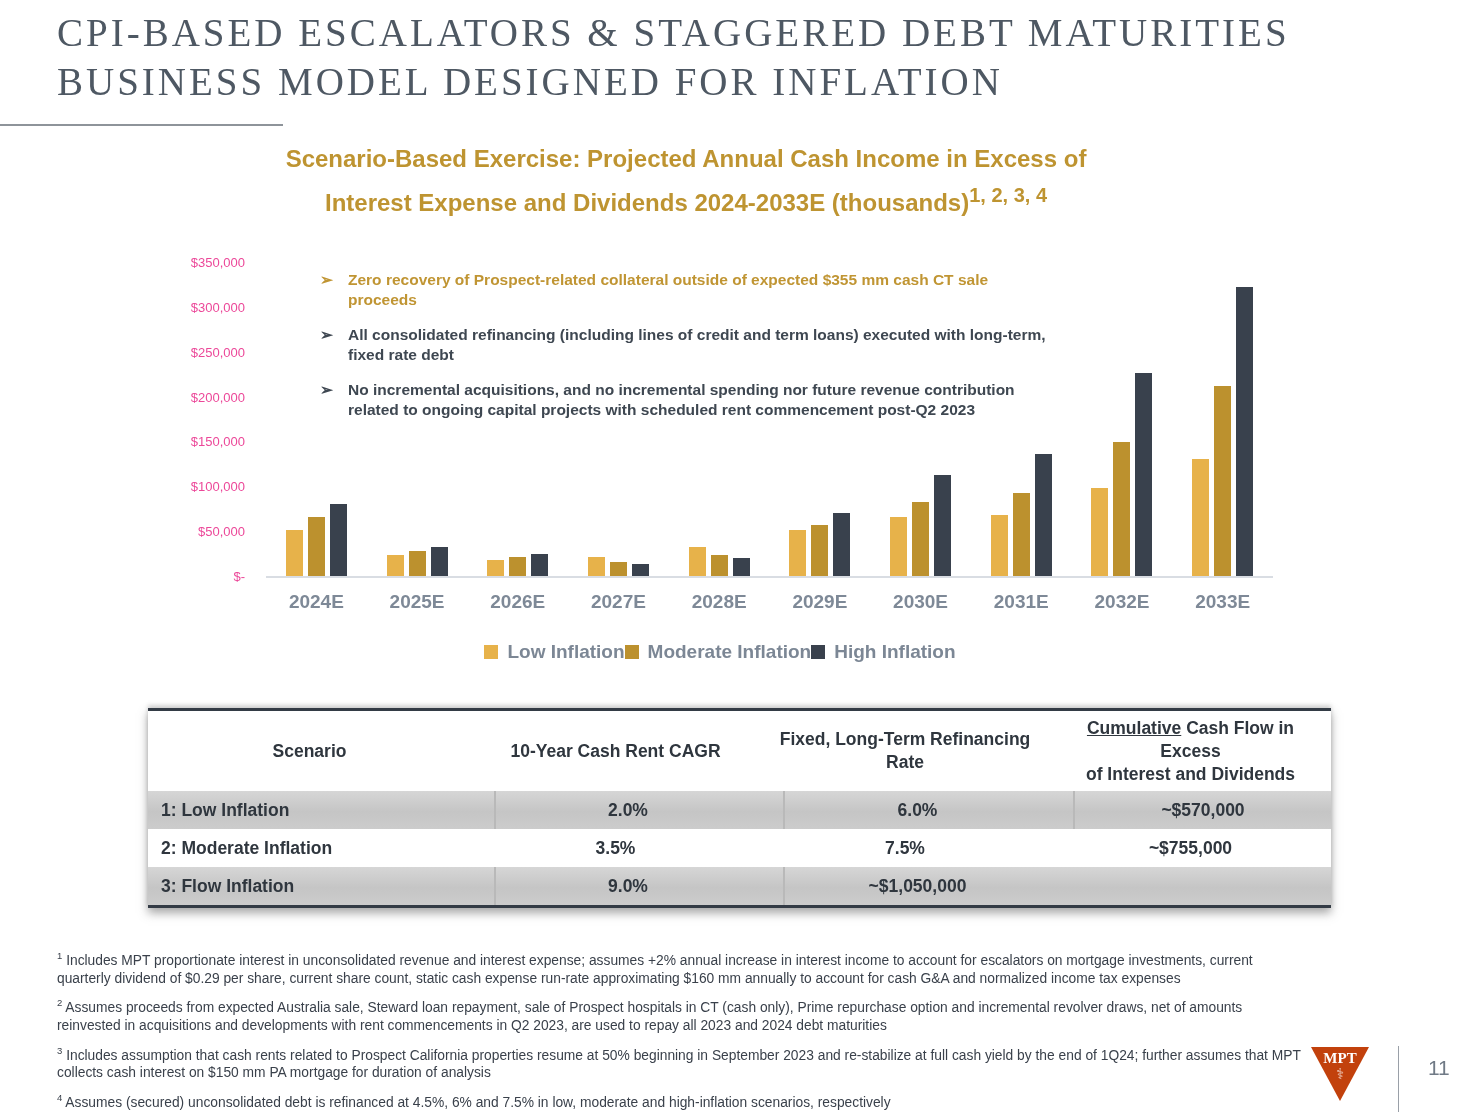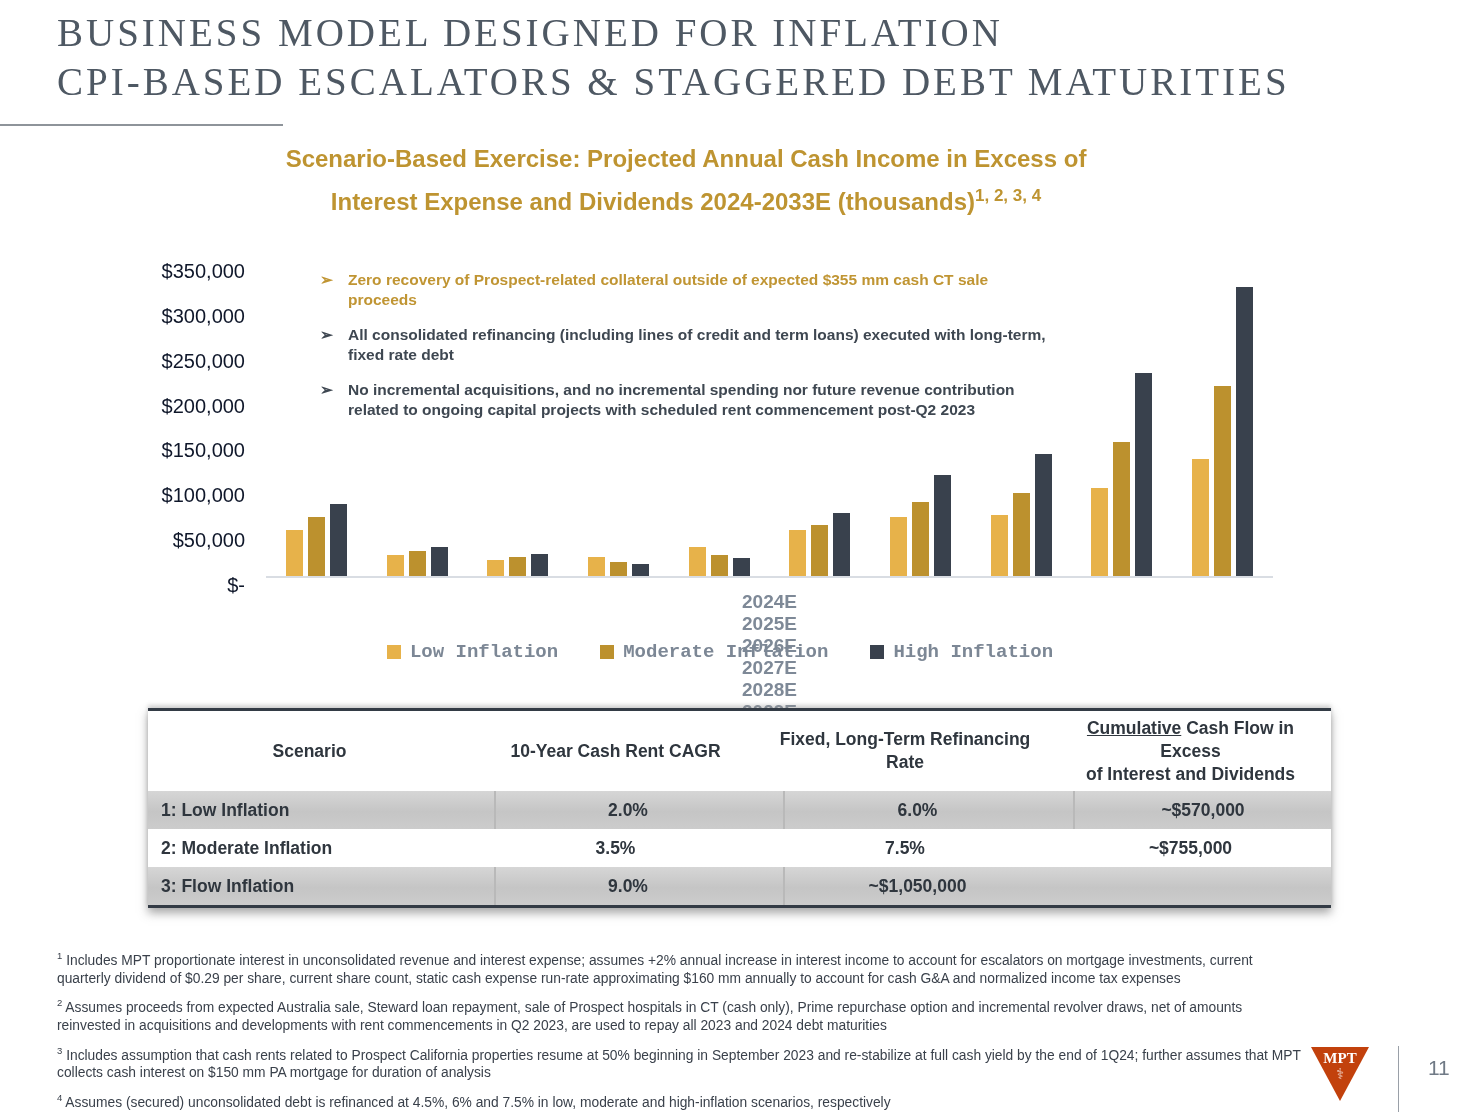--- a/index.html
+++ b/index.html
@@ -12,39 +12,39 @@
     position:absolute;left:57px;top:8px;
     font-family:"Liberation Serif", serif;font-weight:400;
     font-size:39px;line-height:49px;letter-spacing:3px;color:#4e5863;
   }
   .title-rule{position:absolute;left:0;top:124px;width:283px;height:2px;background:#8e949a;}
   
   .chart-title{
     position:absolute;left:186px;top:140px;width:1000px;text-align:center;
     color:#be9431;font-weight:bold;font-size:24px;line-height:37px;
   }
-  .chart-title sup{font-size:17px;}
+  .chart-title sup{font-size:20px;}
   
   .y-ticks{
-    position:absolute;left:140px;top:260px;width:105px;height:336px;
+    position:absolute;left:140px;top:252px;width:105px;height:336px;
     display:flex;flex-direction:column;justify-content:space-between;align-items:flex-end;
-    color:#0f172a;font-size:20px;
+    color:#ec4899;font-size:13px;
   }
   .ytick{line-height:22px;}
   .plot{
     position:absolute;left:266px;top:263px;width:1007px;height:313px;
     display:flex;align-items:flex-end;border-bottom:2px solid #d9dde3;
   }
   .bar-group{flex:1;display:flex;justify-content:center;align-items:flex-end;gap:5px;}
   .bar{width:17px;}
-  .x-labels{position:absolute;left:266px;top:591px;width:1007px;display:flex;flex-direction:column;}
+  .x-labels{position:absolute;left:266px;top:591px;width:1007px;display:flex;}
   .x-label{flex:1;text-align:center;color:#7e8997;font-weight:bold;font-size:19px;}
   .legend{
     position:absolute;left:150px;top:641px;width:1140px;
-    display:flex;justify-content:center;gap:42px;align-items:center;font-family:Liberation Mono, monospace;
+    display:flex;justify-content:center;align-items:center;
   }
   .legend-item{display:flex;align-items:center;gap:9px;color:#7c8795;font-size:19px;font-weight:bold;}
   .swatch{width:14px;height:14px;display:inline-block;}
   
   .assumptions{position:absolute;left:315px;top:270px;width:740px;}
   .assumptions-heading{
     font-size:15.5px;font-weight:bold;color:#39424d;letter-spacing:.5px;
     text-decoration:underline;margin:0 0 15px 0;
   }
   .bullet{display:flex;gap:15px;margin-bottom:14px;font-size:15.5px;font-weight:bold;
@@ -78,22 +78,22 @@
   }
   .logo-text{font-family:"Liberation Serif", serif;font-weight:bold;font-size:15px;margin-top:3px;}
   .caduceus{font-size:15px;line-height:14px;color:rgba(255,255,255,.7);}
   .page-rule{position:absolute;left:1398px;top:1046px;width:1px;height:66px;background:#9aa0a8;}
   .page-num{position:absolute;left:1428px;top:1056px;font-size:21px;color:#707a86;}
 </style>
 </head>
 <body>
 
 <div class="slide-title">
+  <div>CPI-BASED ESCALATORS &amp; STAGGERED DEBT MATURITIES</div>
   <div>BUSINESS MODEL DESIGNED FOR INFLATION</div>
-  <div>CPI-BASED ESCALATORS &amp; STAGGERED DEBT MATURITIES</div>
 </div>
 <div class="title-rule"></div>
 
 <div class="chart-title">
   <div>Scenario-Based Exercise: Projected Annual Cash Income in Excess of</div>
   <div><span>Interest Expense and Dividends 2024-2033E (thousands)</span><sup>1, 2, 3, 4</sup></div>
 </div>
 
 <div class="y-ticks">
     <div class="ytick">$350,000</div>

